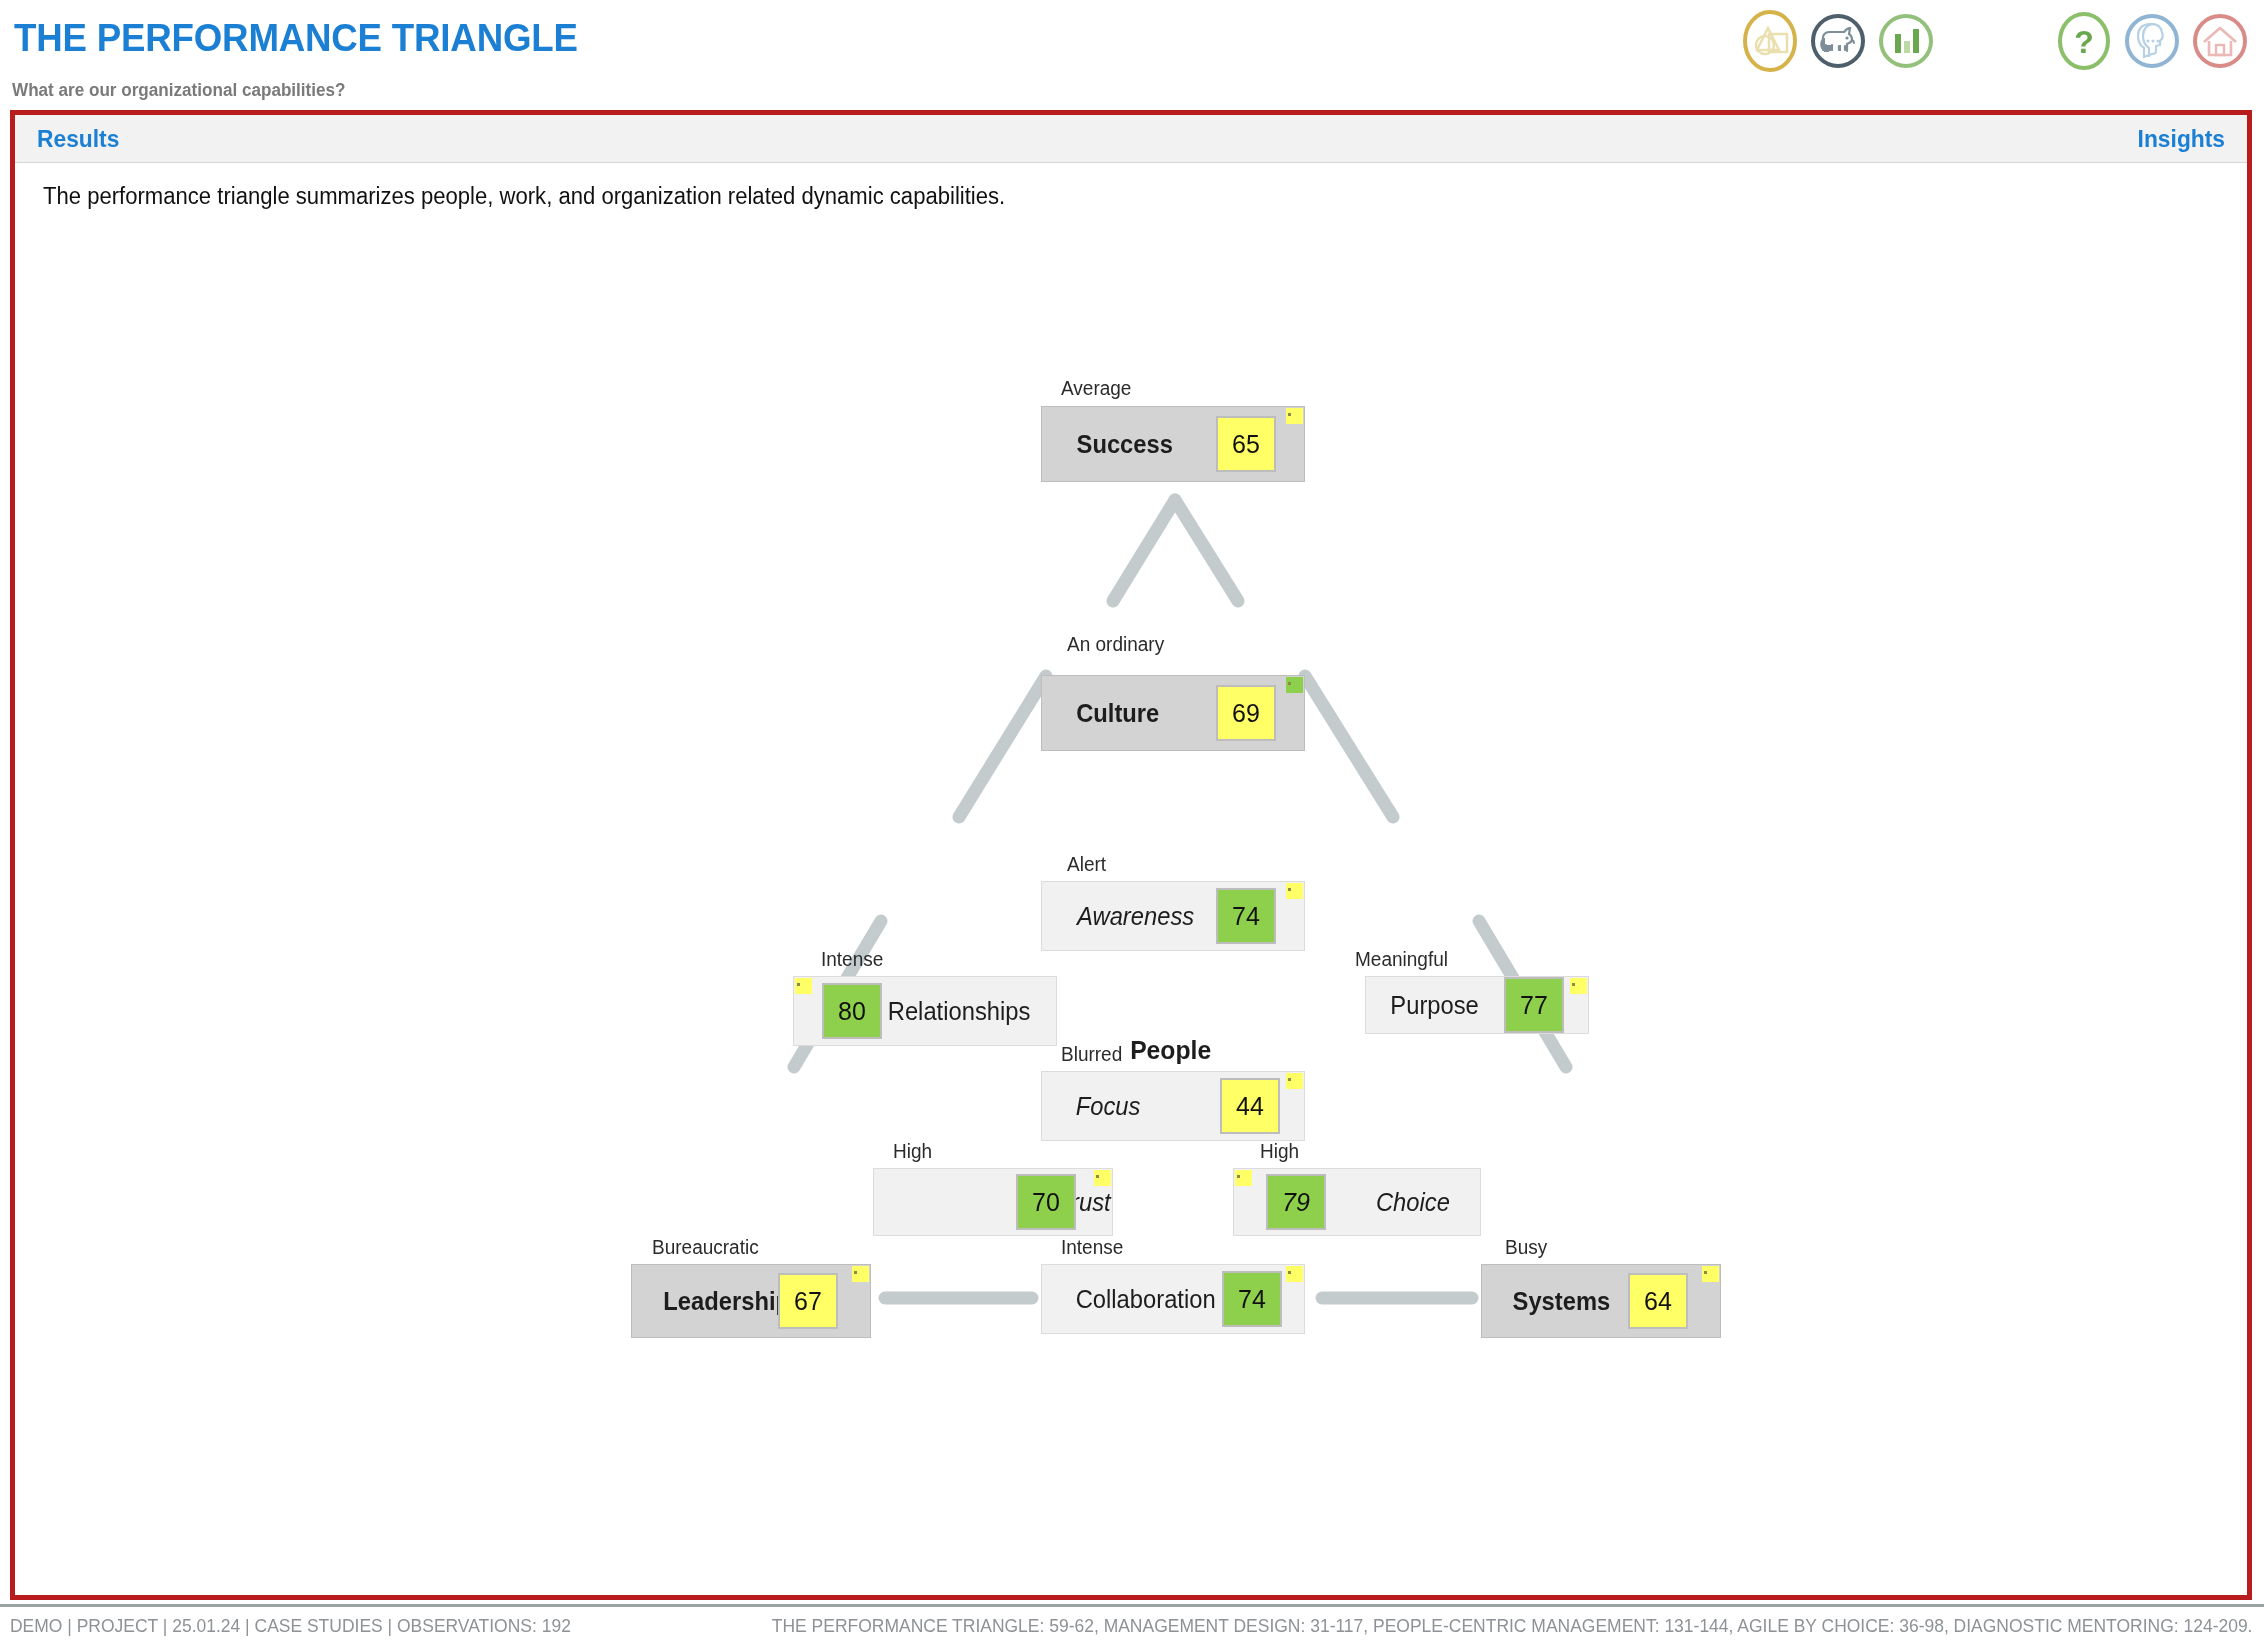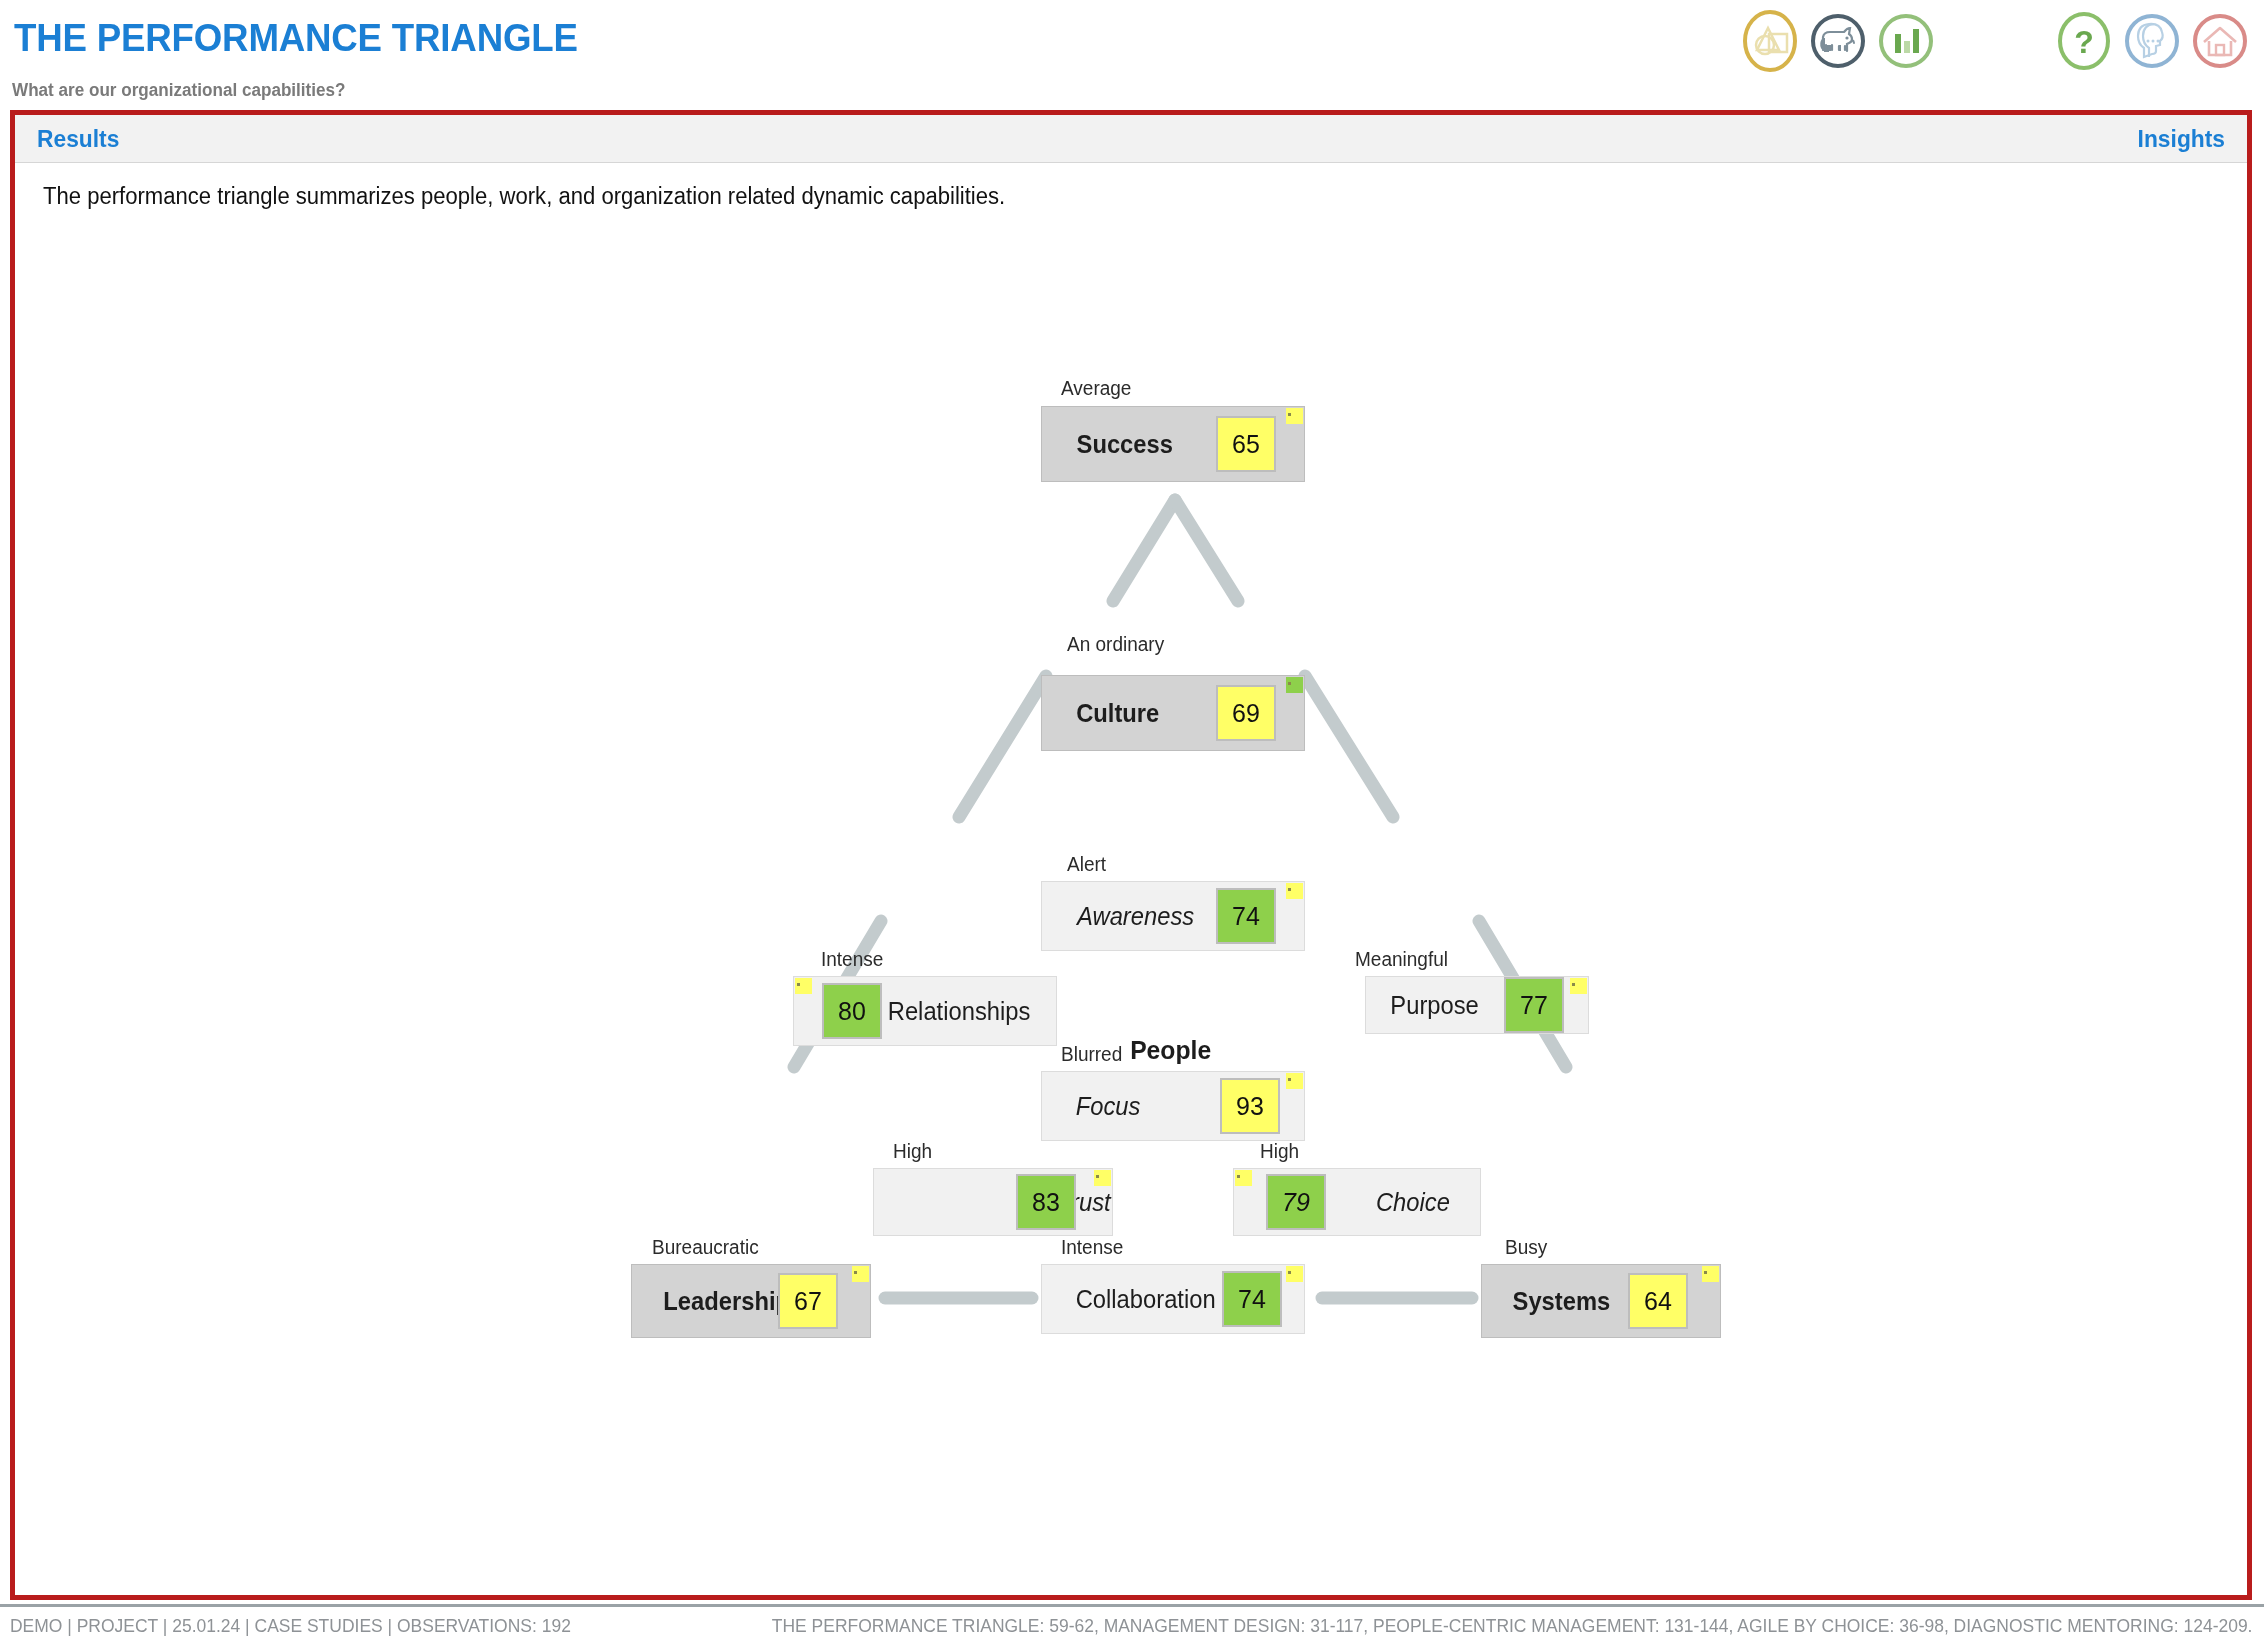--- a/index.html
+++ b/index.html
@@ -288,32 +288,32 @@
             </span>
         </div>
       </div>
 
       <div class="center-label" style="left:1113px;top:872px;">People</div>
 
       <div class="node">
         <div class="node-caption" style="left:1046px;top:880px;">Blurred</div>
         <div class="node-box light" style="left:1026px;top:908px;width:264px;height:70px;">
           <span class="node-label italic" style="margin-left:32px;">Focus</span>
-          <span class="badge yellow" style="position:absolute;right:24px;">93</span>
+          <span class="badge yellow" style="position:absolute;right:24px;">44</span>
           <span class="corner right c-yellow">
               <i class="corner-dot"></i>
             </span>
         </div>
       </div>
 
       <div class="node">
         <div class="node-caption" style="left:878px;top:977px;">High</div>
         <div class="node-box light" style="left:858px;top:1005px;width:240px;height:68px;justify-content:flex-end;">
           <span class="node-label italic" style="margin-left:28px;">Trust</span>
-          <span class="badge green" style="position:absolute;right:36px;">83</span>
+          <span class="badge green" style="position:absolute;right:36px;">70</span>
           <span class="corner right c-yellow">
               <i class="corner-dot"></i>
             </span>
         </div>
       </div>
 
       <div class="node">
         <div class="node-caption" style="left:1245px;top:977px;">High</div>
         <div class="node-box light" style="left:1218px;top:1005px;width:248px;height:68px;">
           <span class="badge green" style="position:absolute;left:32px;font-style:italic;">79</span>

